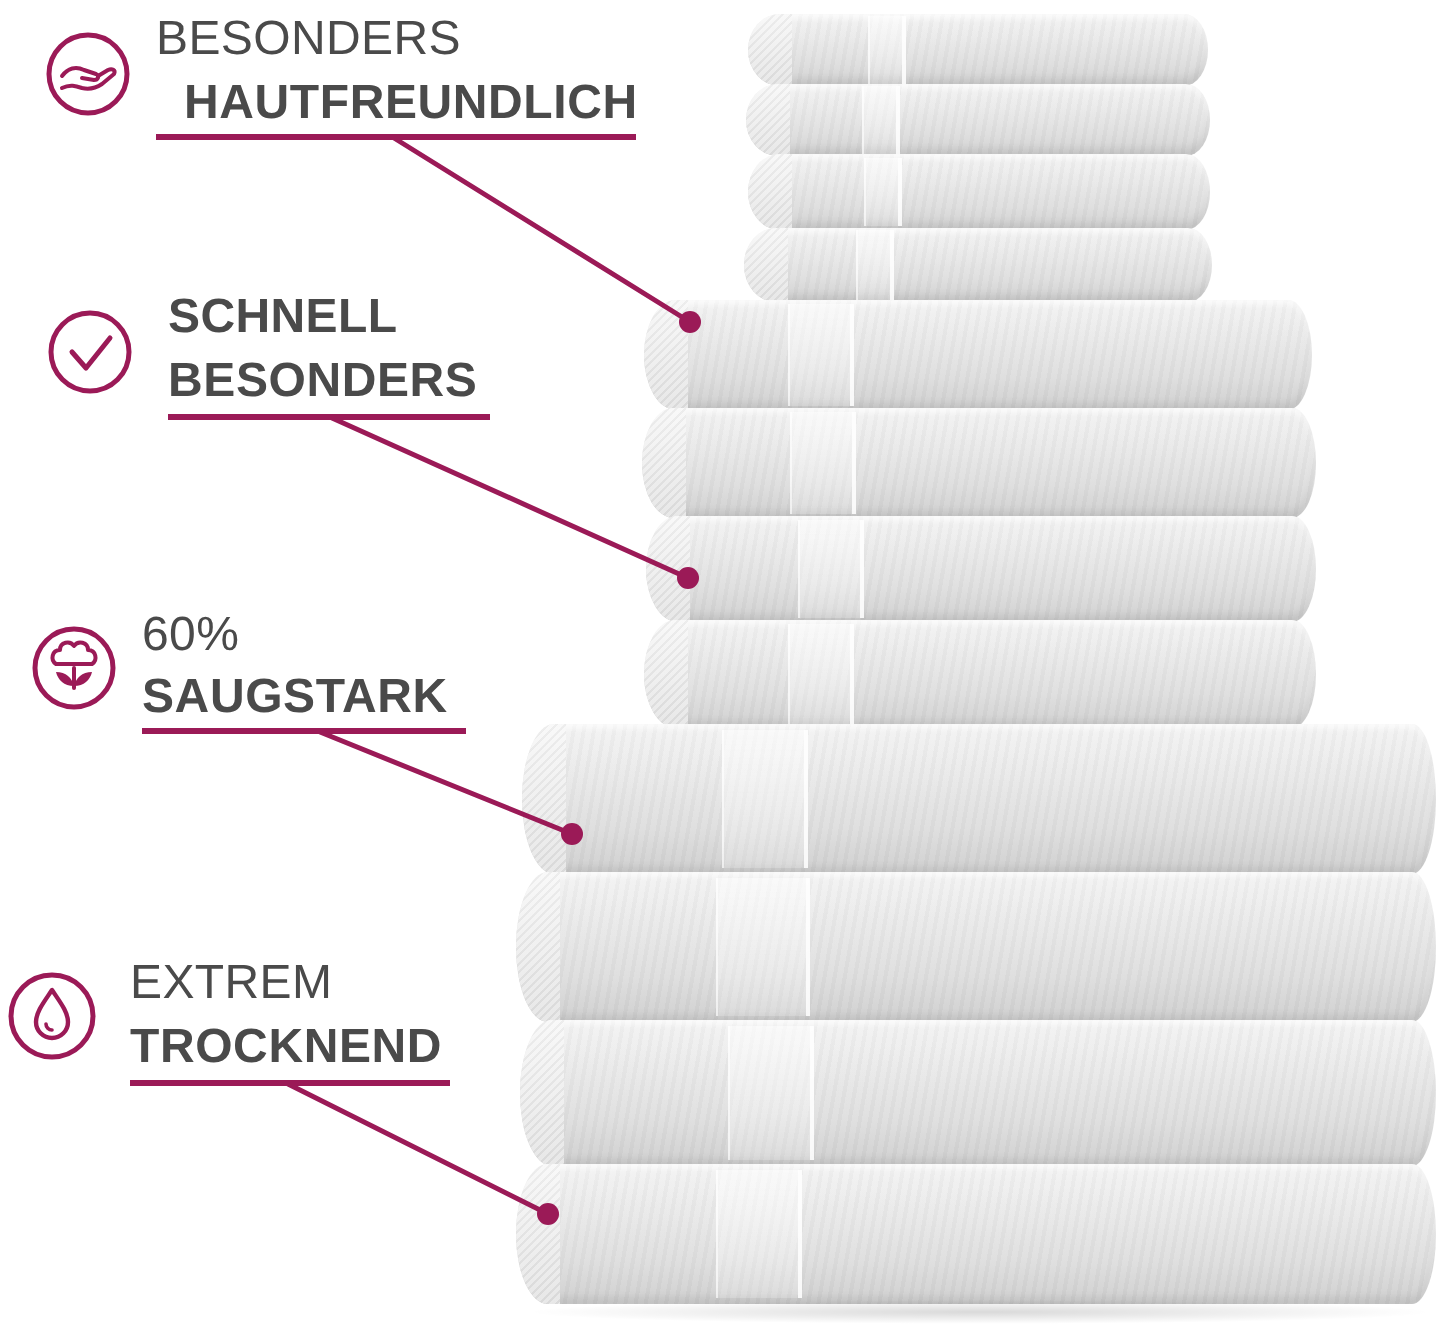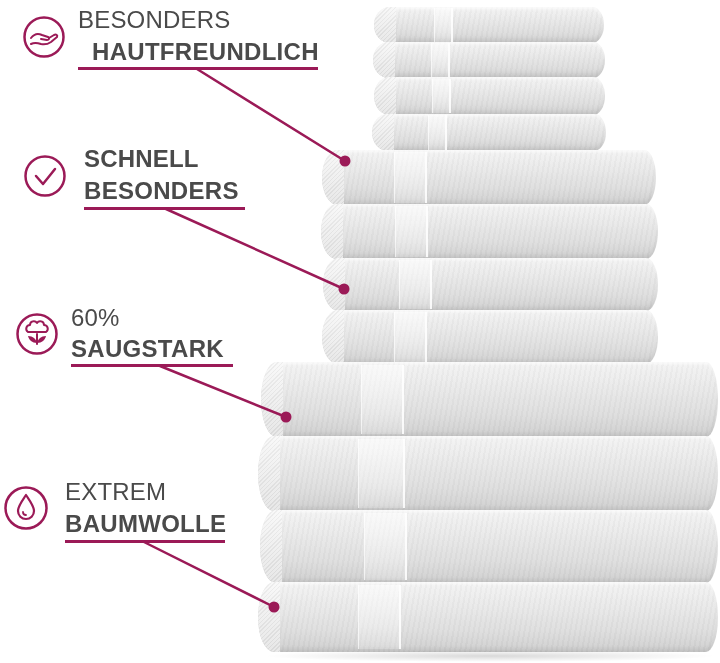--- a/index.html
+++ b/index.html
@@ -141,17 +141,17 @@
     <div class="underline" style="left:71px;top:360px;width:162px;"></div>
   </div>
 
   <div class="feature" style="left:0;top:0;">
     <svg class="icon" style="left:3px;top:481px;" width="46" height="46" viewBox="0 0 46 46">
       <circle cx="23" cy="23" r="20.5" fill="none" stroke="#9b1a57" stroke-width="2.5"></circle>
       <path d="M23 10 c-4 6 -8 11 -8 16 a8 8 0 0 0 16 0 c0 -5 -4 -10 -8 -16 z" fill="none" stroke="#9b1a57" stroke-width="2.2" stroke-linejoin="round"></path>
       <path d="M20 27 a3 3 0 0 0 3 3" fill="none" stroke="#9b1a57" stroke-width="1.8" stroke-linecap="round"></path>
     </svg>
     <div class="line1" style="left:65px;top:476px;">EXTREM</div>
-    <div class="line2" style="left:65px;top:508px;">BAUMWOLLE</div>
+    <div class="line2" style="left:65px;top:508px;">TROCKNEND</div>
     <div class="underline" style="left:65px;top:536px;width:160px;"></div>
   </div>
 
 </div>
 
 </body></html>

